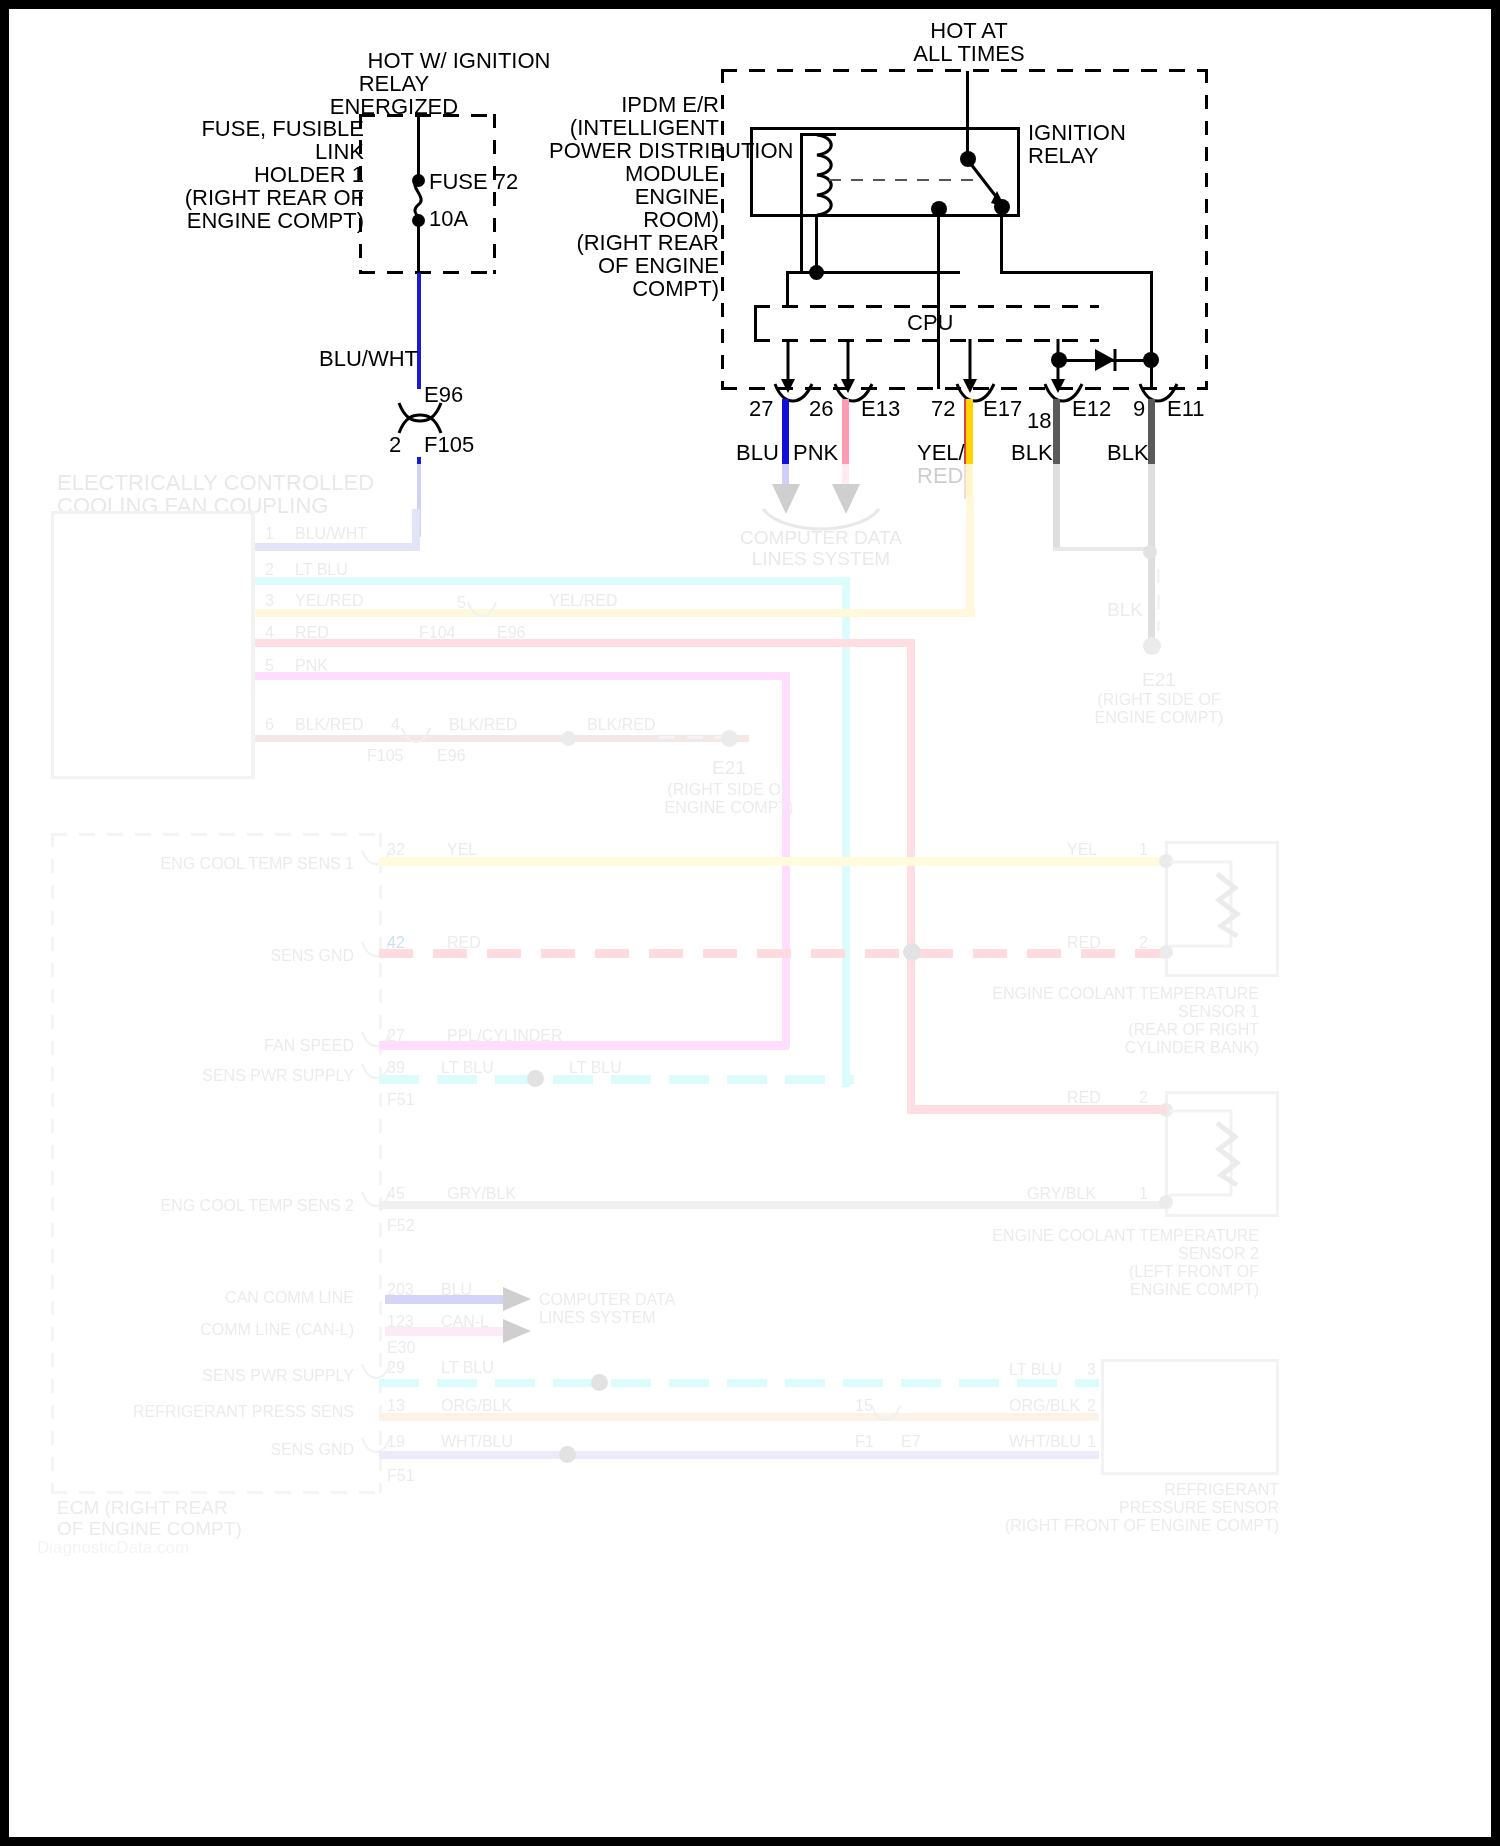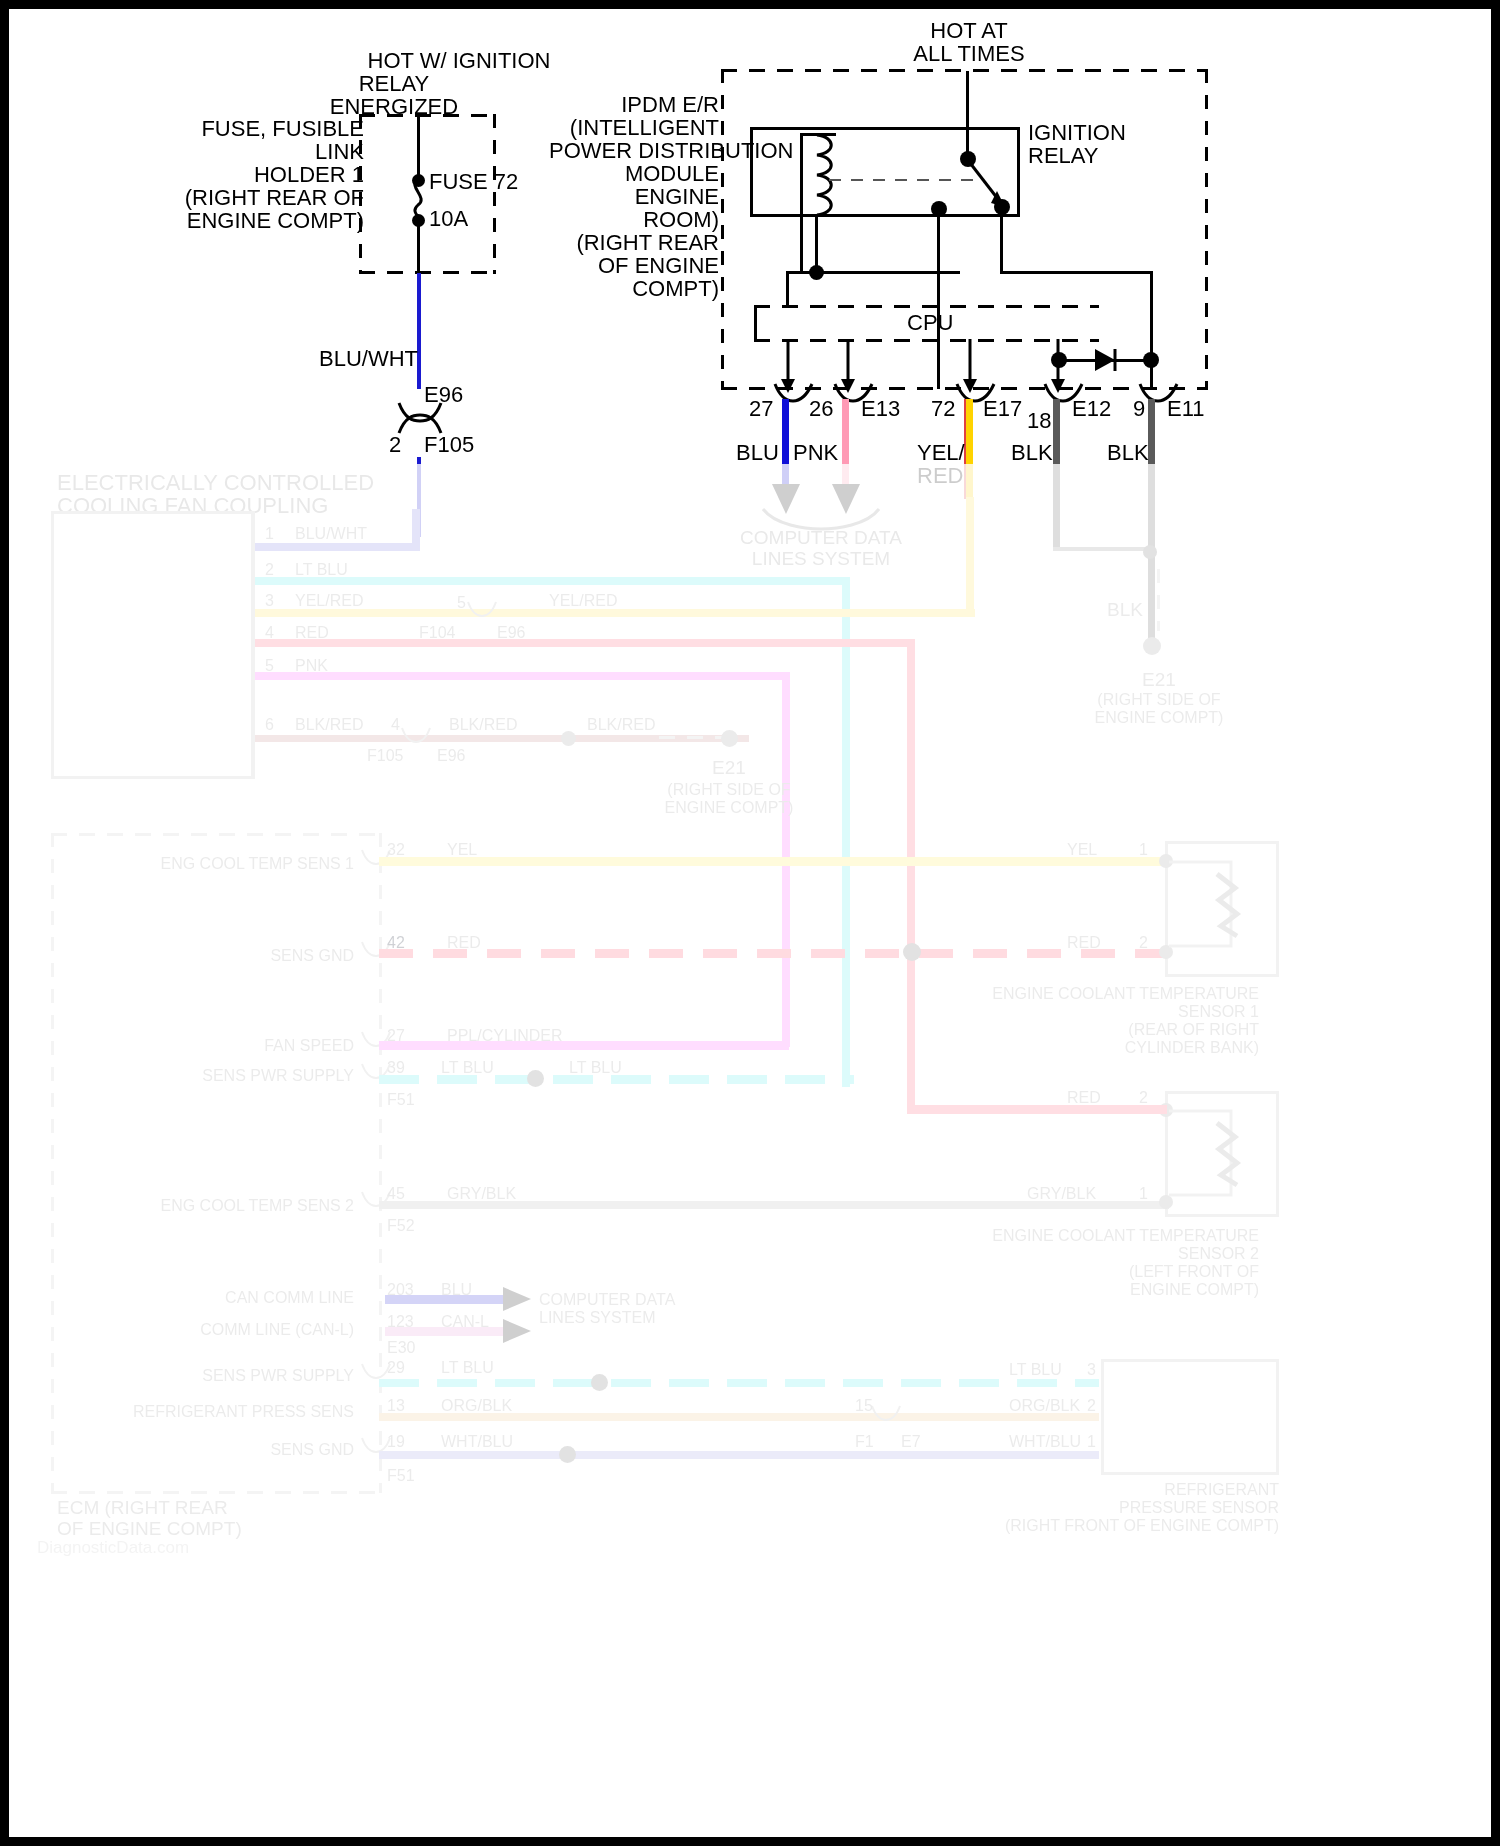--- a/index.html
+++ b/index.html
@@ -272,21 +272,21 @@
   <div class="txt tiny" style="left:378px;top:832px;color:#9a9a9a;">32</div>
   <div class="txt tiny" style="left:438px;top:832px;color:#9a9a9a;">YEL</div>
   <div class="wire" style="left:370px;top:848px;width:792px;height:9px;background:#ffe94f;"></div>
   <div class="txt tiny" style="left:1058px;top:832px;color:#9a9a9a;">YEL</div>
   <div class="txt tiny" style="left:1130px;top:832px;color:#9a9a9a;">1</div>
 
   <div class="txt r tiny" style="left:90px;top:938px;width:255px;color:#9a9a9a;">SENS GND</div>
   <svg style="left:352px;top:932px;" width="30" height="20">
     <path d="M1 1 C 5 12, 10 15, 15 15 C 20 15, 25 12, 29 1" stroke="#b8b8b8" stroke-width="2" fill="none"></path>
   </svg>
-  <div class="txt tiny" style="left:378px;top:925px;color:#0f172a;">42</div>
+  <div class="txt tiny" style="left:378px;top:925px;color:#0369a1;">42</div>
   <div class="txt tiny" style="left:438px;top:925px;color:#9a9a9a;">RED</div>
   <div class="wire" style="left:370px;top:940px;width:790px;height:9px;
        background-image:repeating-linear-gradient(to right,#ff4a63 0 34px,transparent 34px 54px);"></div>
   <div class="dotg" style="left:894px;top:934px;width:18px;height:18px;background:#6e6e6e;"></div>
   <div class="txt tiny" style="left:1058px;top:925px;color:#9a9a9a;">RED</div>
   <div class="txt tiny" style="left:1130px;top:925px;color:#9a9a9a;">2</div>
 
   <div class="txt r tiny" style="left:90px;top:1028px;width:255px;color:#9a9a9a;">FAN SPEED</div>
   <svg style="left:352px;top:1022px;" width="30" height="20">
     <path d="M1 1 C 5 12, 10 15, 15 15 C 20 15, 25 12, 29 1" stroke="#b8b8b8" stroke-width="2" fill="none"></path>

